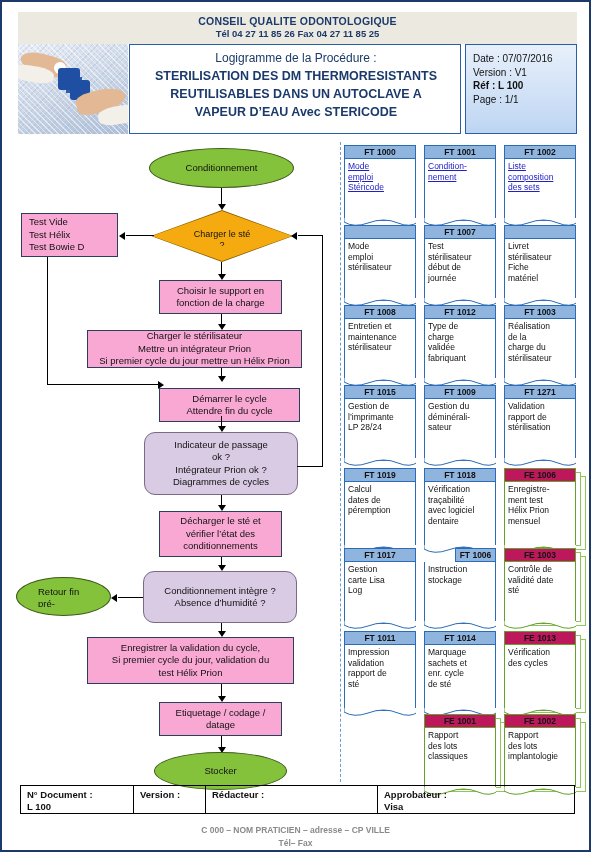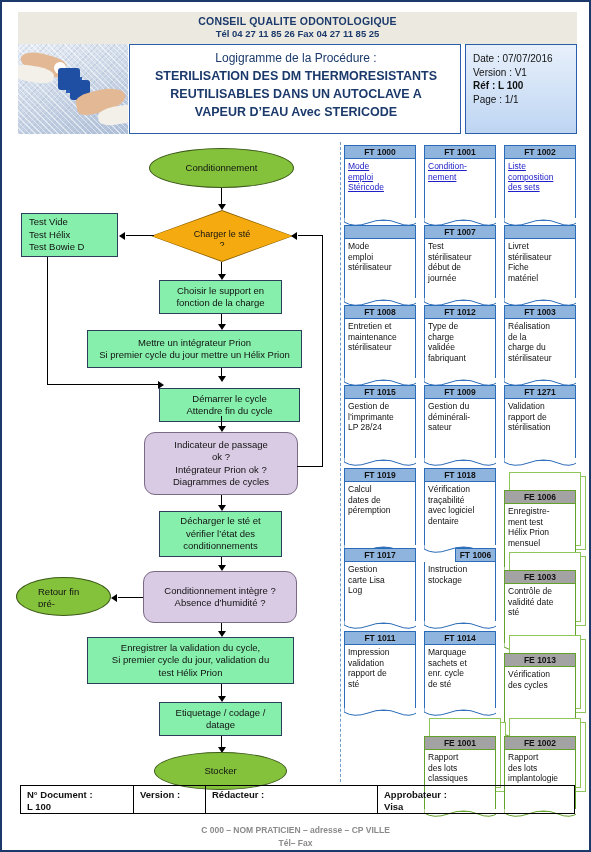--- a/index.html
+++ b/index.html
@@ -82,21 +82,21 @@
   }
 
   
   #flow{position:absolute;left:0;top:138px;width:338px;height:645px;}
 
   .node{
     position:absolute;box-sizing:border-box;
     display:flex;align-items:center;justify-content:center;
     text-align:center;font-size:9.5px;line-height:12.5px;color:#111;
   }
-  .proc{background:#86efac;border:1px solid #2b3f5c;}
+  .proc{background:#f9a8d4;border:1px solid #2b3f5c;}
   .round{background:#d9cbe3;border:1px solid #7a6a86;border-radius:11px;}
   .term{background:#84c23c;border:1px solid #3c5a18;border-radius:50%;}
 
   .node .inner{padding:2px 4px;width:100%;}
   .node .inner .l{display:block;}
   .diamond-wrap{position:absolute;}
   .diamond-wrap .edge{
     position:absolute;inset:0;
     clip-path:polygon(50% 0%,100% 50%,50% 100%,0% 50%);
     background:#8a6000;
@@ -153,21 +153,21 @@
   }
   .card .body .wave{
     position:absolute;left:-1px;right:-1px;bottom:-8px;height:10px;
     overflow:hidden;
   }
   .card .body .wave svg{display:block;}
   .card.link .body{color:#2020c8;}
   .card.link .body u{text-decoration:underline;}
 
   
-  .card.fe .hdr{background:#a3a3a3;border-color:#63a12a;margin-top:22px;}
+  .card.fe .hdr{background:#be185d;border-color:#63a12a;}
   .card.fe .body{border-color:#63a12a;}
   .card.fe .sh{
     position:absolute;border:1px solid #8ec65a;background:#fff;
     box-sizing:border-box;
   }
 
   
   #foot-table{
     position:absolute;left:18px;top:783px;width:555px;height:29px;
     border:1.5px solid #000;box-sizing:border-box;display:flex;
@@ -272,20 +272,21 @@
       <div class="inner">
         <span class="l">Choisir le support en</span>
         <span class="l">fonction de la charge</span>
       </div>
     </div>
     <div class="ln lnv" style="left:219px;top:174px;height:12px;"></div>
     <div class="arrow-d" style="left:215.5px;top:184px;"></div>
 
     <div class="node proc" style="left:85px;top:190px;width:215px;height:38px;">
       <div class="inner">
+        <span class="l">Charger le stérilisateur</span>
         <span class="l">Mettre un intégrateur Prion</span>
         <span class="l">Si premier cycle du jour mettre un Hélix Prion</span>
       </div>
     </div>
     <div class="ln lnv" style="left:219px;top:228px;height:10px;"></div>
     <div class="arrow-d" style="left:215.5px;top:236px;"></div>
 
     <div class="node proc" style="left:157px;top:248px;width:141px;height:34px;">
       <div class="inner">
         <span class="l">Démarrer le cycle</span>

